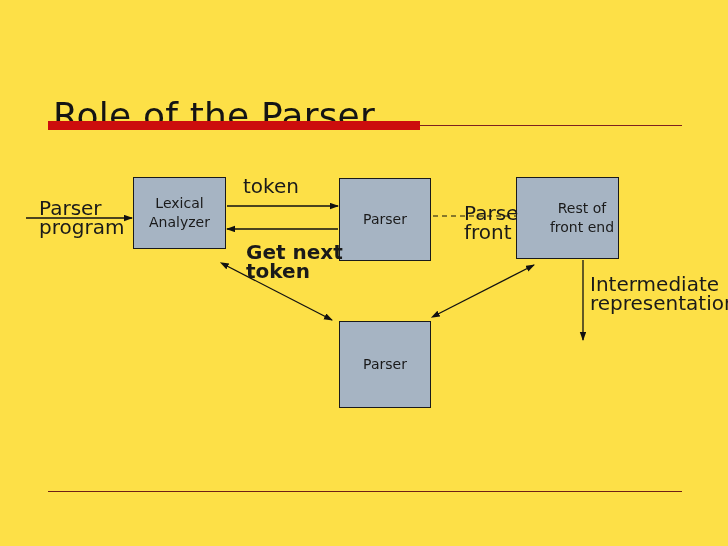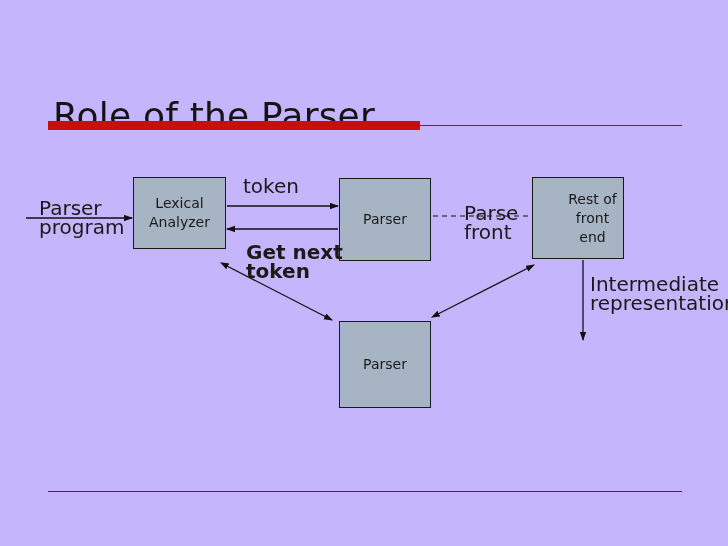--- a/index.html
+++ b/index.html
@@ -10,21 +10,21 @@
     width: 728px;
     height: 546px;
     background: #f7f6f5;
     font-family: "DejaVu Sans", sans-serif;
     overflow: hidden;
   }
   #slide {
     position: relative;
     width: 728px;
     height: 546px;
-    background: #c4b5fd;
+    background: #fde047;
   }
   
   #slide-title {
     position: absolute;
     left: 53px;
     top: 70px;
     font-size: 36px;
     line-height: 44px;
     color: #141414;
     font-weight: normal;
@@ -65,21 +65,21 @@
     align-items: center;
     justify-content: center;
     text-align: center;
     font-size: 14px;
     line-height: 19px;
     color: #1a1a1a;
     white-space: pre-line;
   }
   #box-lexical-analyzer { left: 133px; top: 177px; width: 93px; height: 72px; }
   #box-parser-top       { left: 339px; top: 178px; width: 92px; height: 83px; }
-  #box-rest-front-end   { left: 532px; top: 177px; width: 92px; height: 82px; padding-left: 29px; }
+  #box-rest-front-end   { left: 516px; top: 177px; width: 103px; height: 82px; padding-left: 29px; }
   #box-parser-bottom    { left: 339px; top: 321px; width: 92px; height: 87px; }
 
   
   .dlabel {
     position: absolute;
     font-size: 20px;
     line-height: 19px;
     color: #1a1a1a;
     white-space: pre-line;
   }

